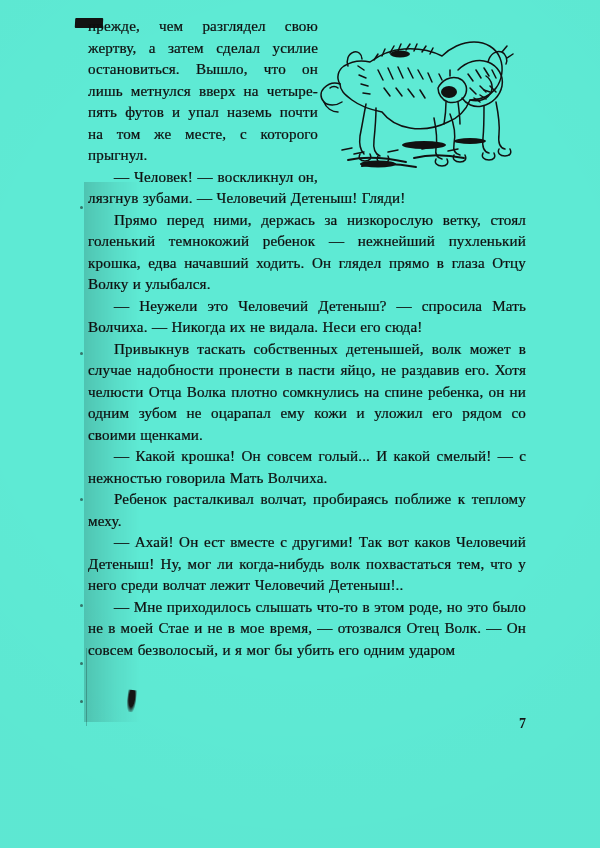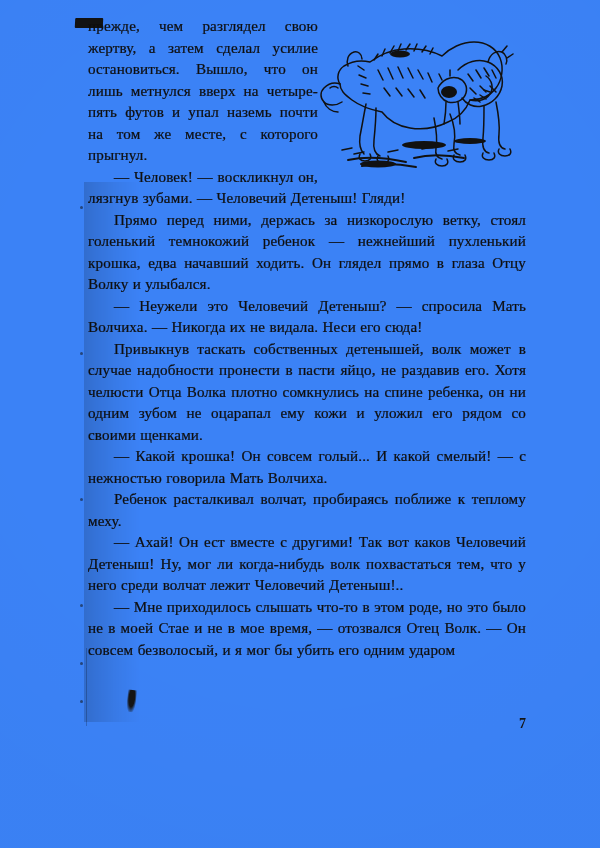--- a/index.html
+++ b/index.html
@@ -14,21 +14,21 @@
     position: relative;
     overflow: hidden;
     font-family: "Liberation Serif", "DejaVu Serif", serif;
     -webkit-font-smoothing: none;
   }
 
   
   .page {
     position: absolute;
     inset: 0;
-    background: #3b82f6;
+    background: #5eead4;
     text-decoration: underline;
   }
 
   
   .scan-cast {
     position: absolute;
     inset: 0;
     background:
       radial-gradient(ellipse 80% 60% at 50% 40%, rgba(0,0,0,0) 60%, rgba(0,0,0,0.012) 100%);
     pointer-events: none;

